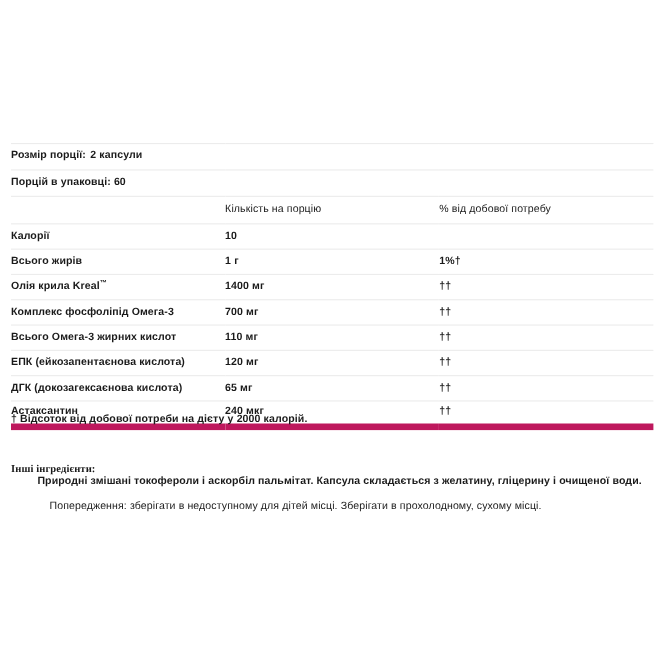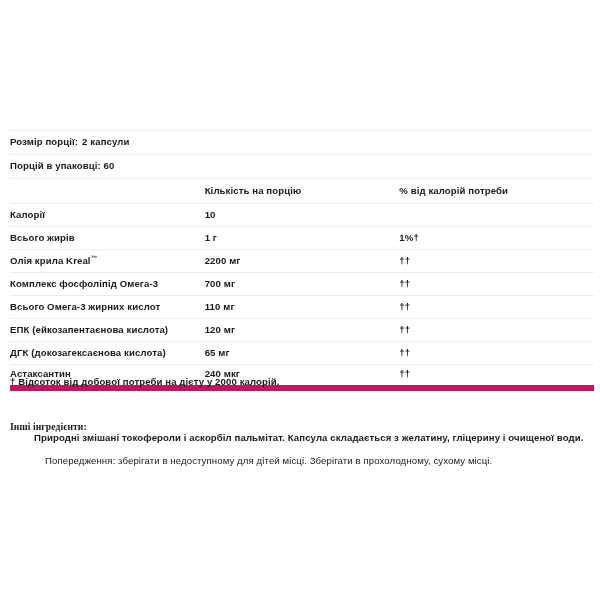--- a/index.html
+++ b/index.html
@@ -64,21 +64,21 @@
   .serving-row td {
     height: 24px;
   }
   .serving-row .serving-gap {
     display: inline-block;
     width: 4px;
   }
 
   .header-row th {
     height: 25px;
-    font-weight: bold;
+    font-weight: normal;
   }
 
   .tm {
     font-size: 6.5px;
     vertical-align: super;
     line-height: 0;
   }
 
   
   .footnotes {
@@ -136,36 +136,36 @@
       <tr class="serving-row">
         <td colspan="3"><span>Розмір порції:</span><span class="serving-gap"></span><span>2 капсули</span></td>
       </tr>
       <tr class="serving-row">
         <td colspan="3"><span>Порцій в упаковці:</span>&nbsp;<span>60</span></td>
       </tr>
 
       <tr class="header-row">
         <th class="col-name"></th>
         <th class="col-amount">Кількість на порцію</th>
-        <th class="col-dv">% від калорій потреби</th>
+        <th class="col-dv">% від добової потребу</th>
       </tr>
 
       <tr>
         <td class="col-name">Калорії</td>
         <td class="col-amount">10</td>
         <td class="col-dv"></td>
       </tr>
       <tr>
         <td class="col-name">Всього жирів</td>
         <td class="col-amount">1 г</td>
         <td class="col-dv">1%†</td>
       </tr>
       <tr>
         <td class="col-name"><span>Олія крила Kreal</span><span class="tm">™</span></td>
-        <td class="col-amount">2200 мг</td>
+        <td class="col-amount">1400 мг</td>
         <td class="col-dv">††</td>
       </tr>
       <tr>
         <td class="col-name">Комплекс фосфоліпід Омега-3</td>
         <td class="col-amount">700 мг</td>
         <td class="col-dv">††</td>
       </tr>
       <tr>
         <td class="col-name">Всього Омега-3 жирних кислот</td>
         <td class="col-amount">110 мг</td>

